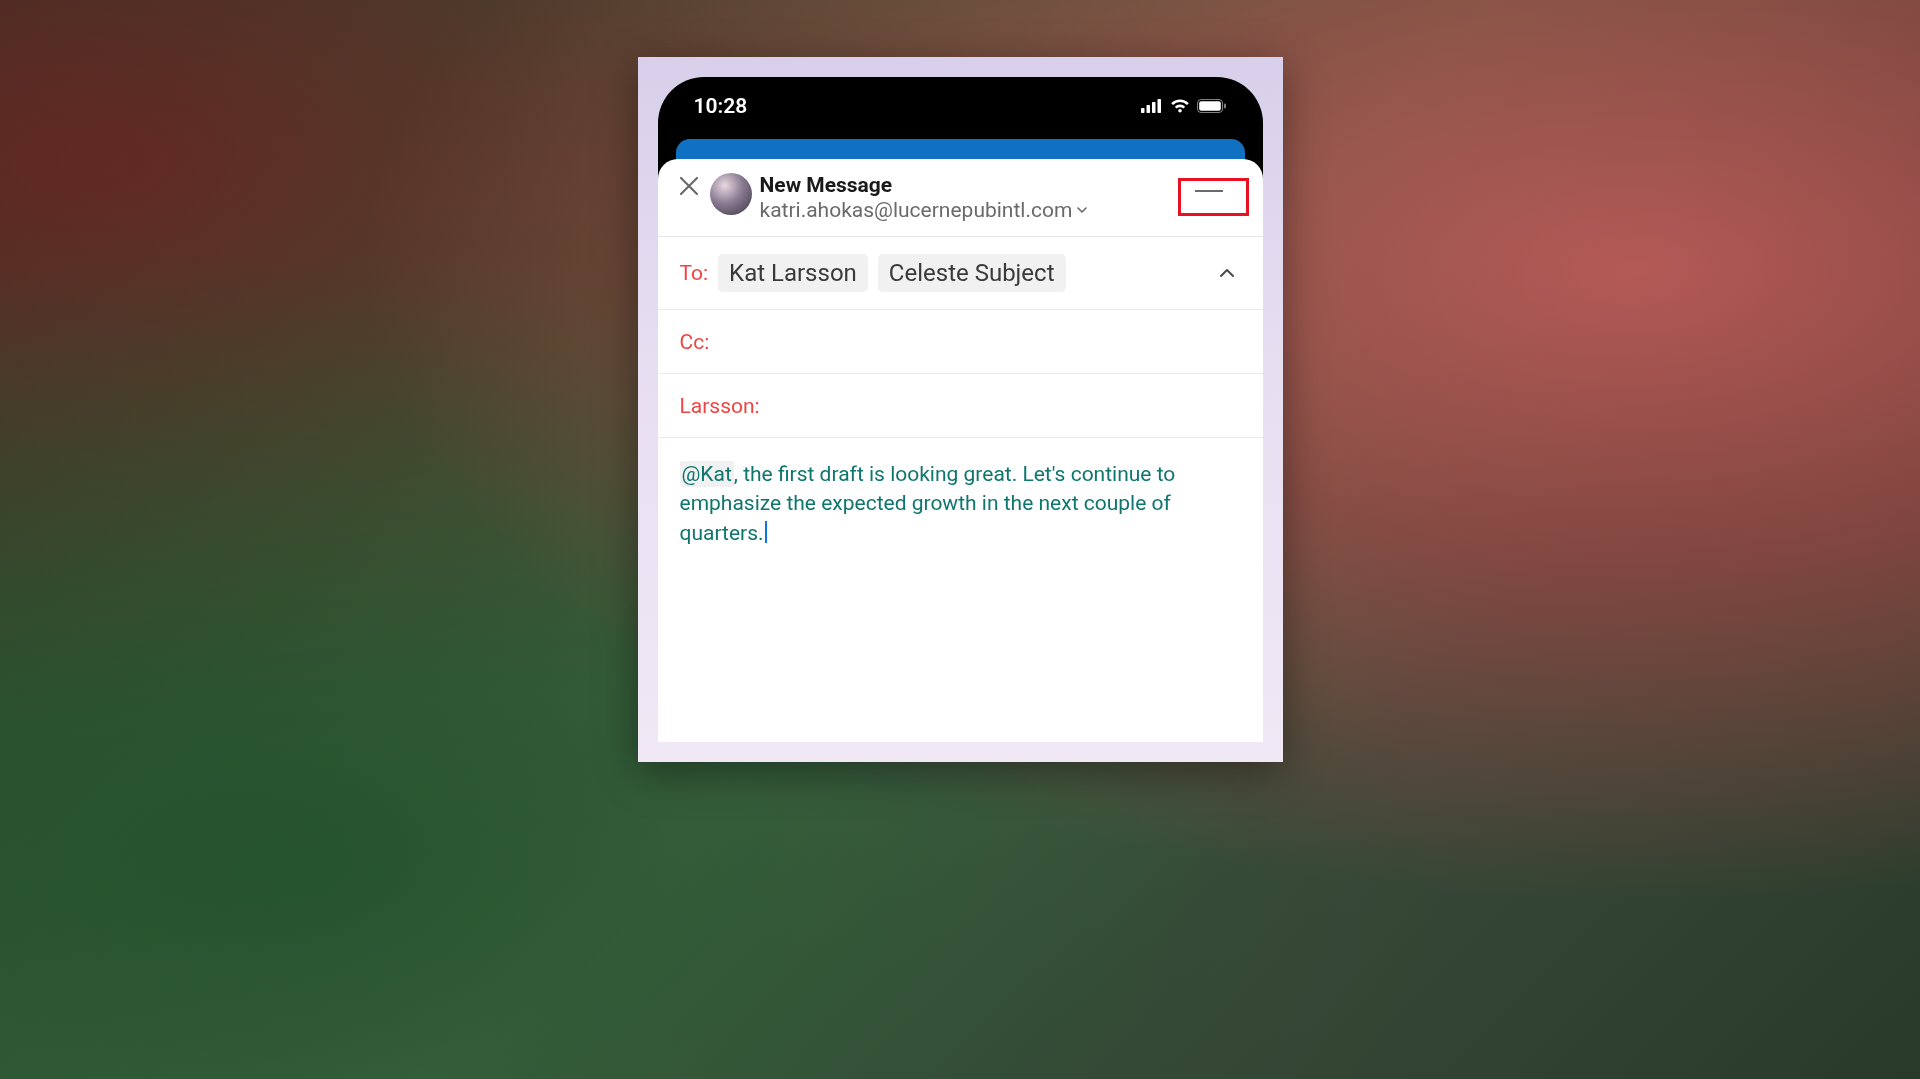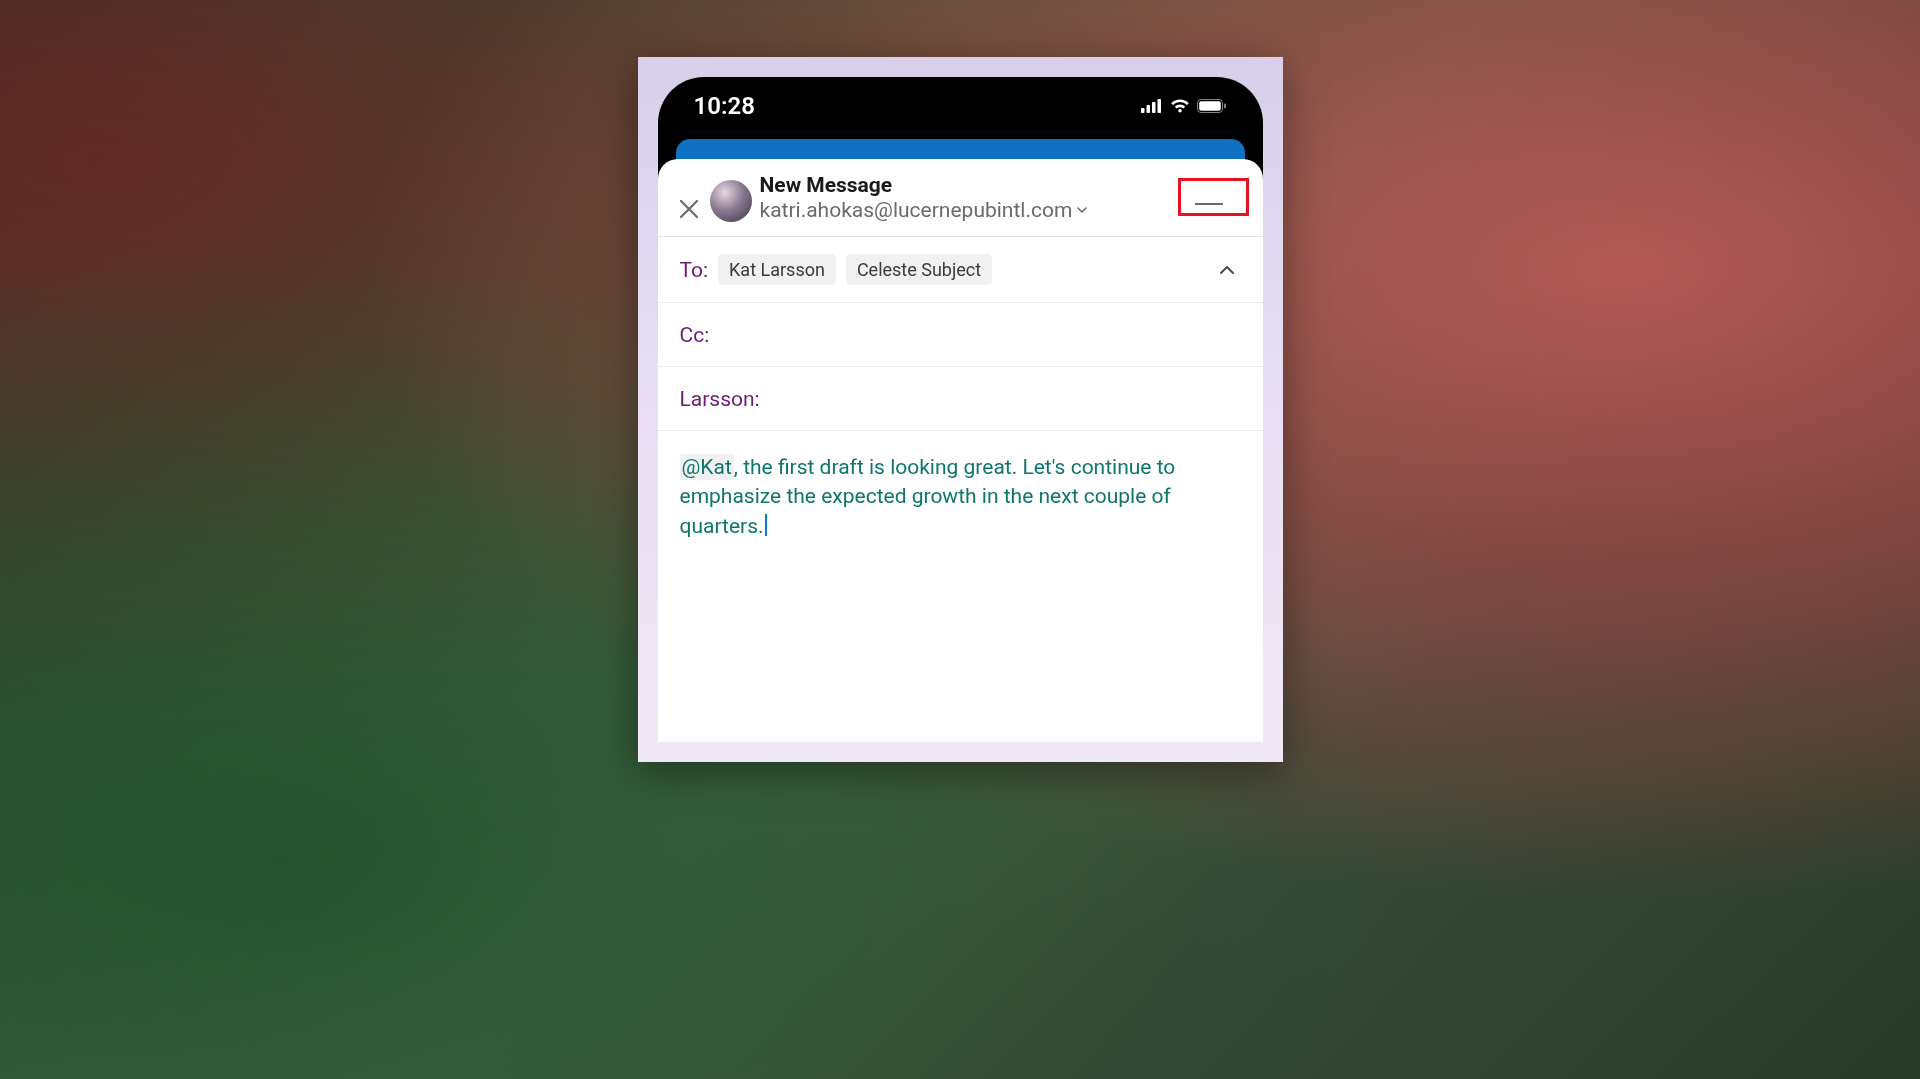--- a/index.html
+++ b/index.html
@@ -40,21 +40,21 @@
 }
 .status-bar {
   height: 58px;
   display: flex;
   align-items: center;
   justify-content: space-between;
   padding: 0 36px 0 36px;
   color: #fff;
 }
 .status-time {
-  font-size: 24px;
+  font-size: 21px;
   font-weight: 600;
 }
 .status-icons {
   display: flex;
   gap: 7px;
   align-items: center;
 }
 .blue-banner {
   position: absolute;
   top: 62px;
@@ -68,21 +68,21 @@
   position: absolute;
   top: 82px;
   left: 0;
   right: 0;
   bottom: 0;
   background: #fff;
   border-radius: 20px 20px 0 0;
 }
 .compose-header {
   display: flex;
-  align-items: flex-end;
+  align-items: flex-start;
   padding: 14px 20px 14px 18px;
   border-bottom: 1px solid #e5e5e5;
   gap: 8px;
 }
 .close-x {
   width: 26px;
   height: 26px;
   color: #6a6a6a;
   cursor: pointer;
   display: flex;
@@ -135,29 +135,29 @@
 .field-row {
   display: flex;
   align-items: center;
   padding: 17px 22px;
   border-bottom: 1px solid #eaeaea;
   gap: 10px;
   min-height: 64px;
 }
 .field-label {
   font-size: 21px;
-  color: #701a75;
+  color: #ef4444;
   flex-shrink: 0;
 }
 .chip {
   background: #f1f1f1;
   color: #3a3a3a;
   padding: 5px 11px;
   border-radius: 5px;
-  font-size: 18px;
+  font-size: 24px;
 }
 .collapse-caret {
   margin-left: auto;
   width: 28px;
   height: 28px;
   color: #4a4a4a;
   display: flex;
   align-items: center;
   justify-content: center;
   cursor: pointer;

